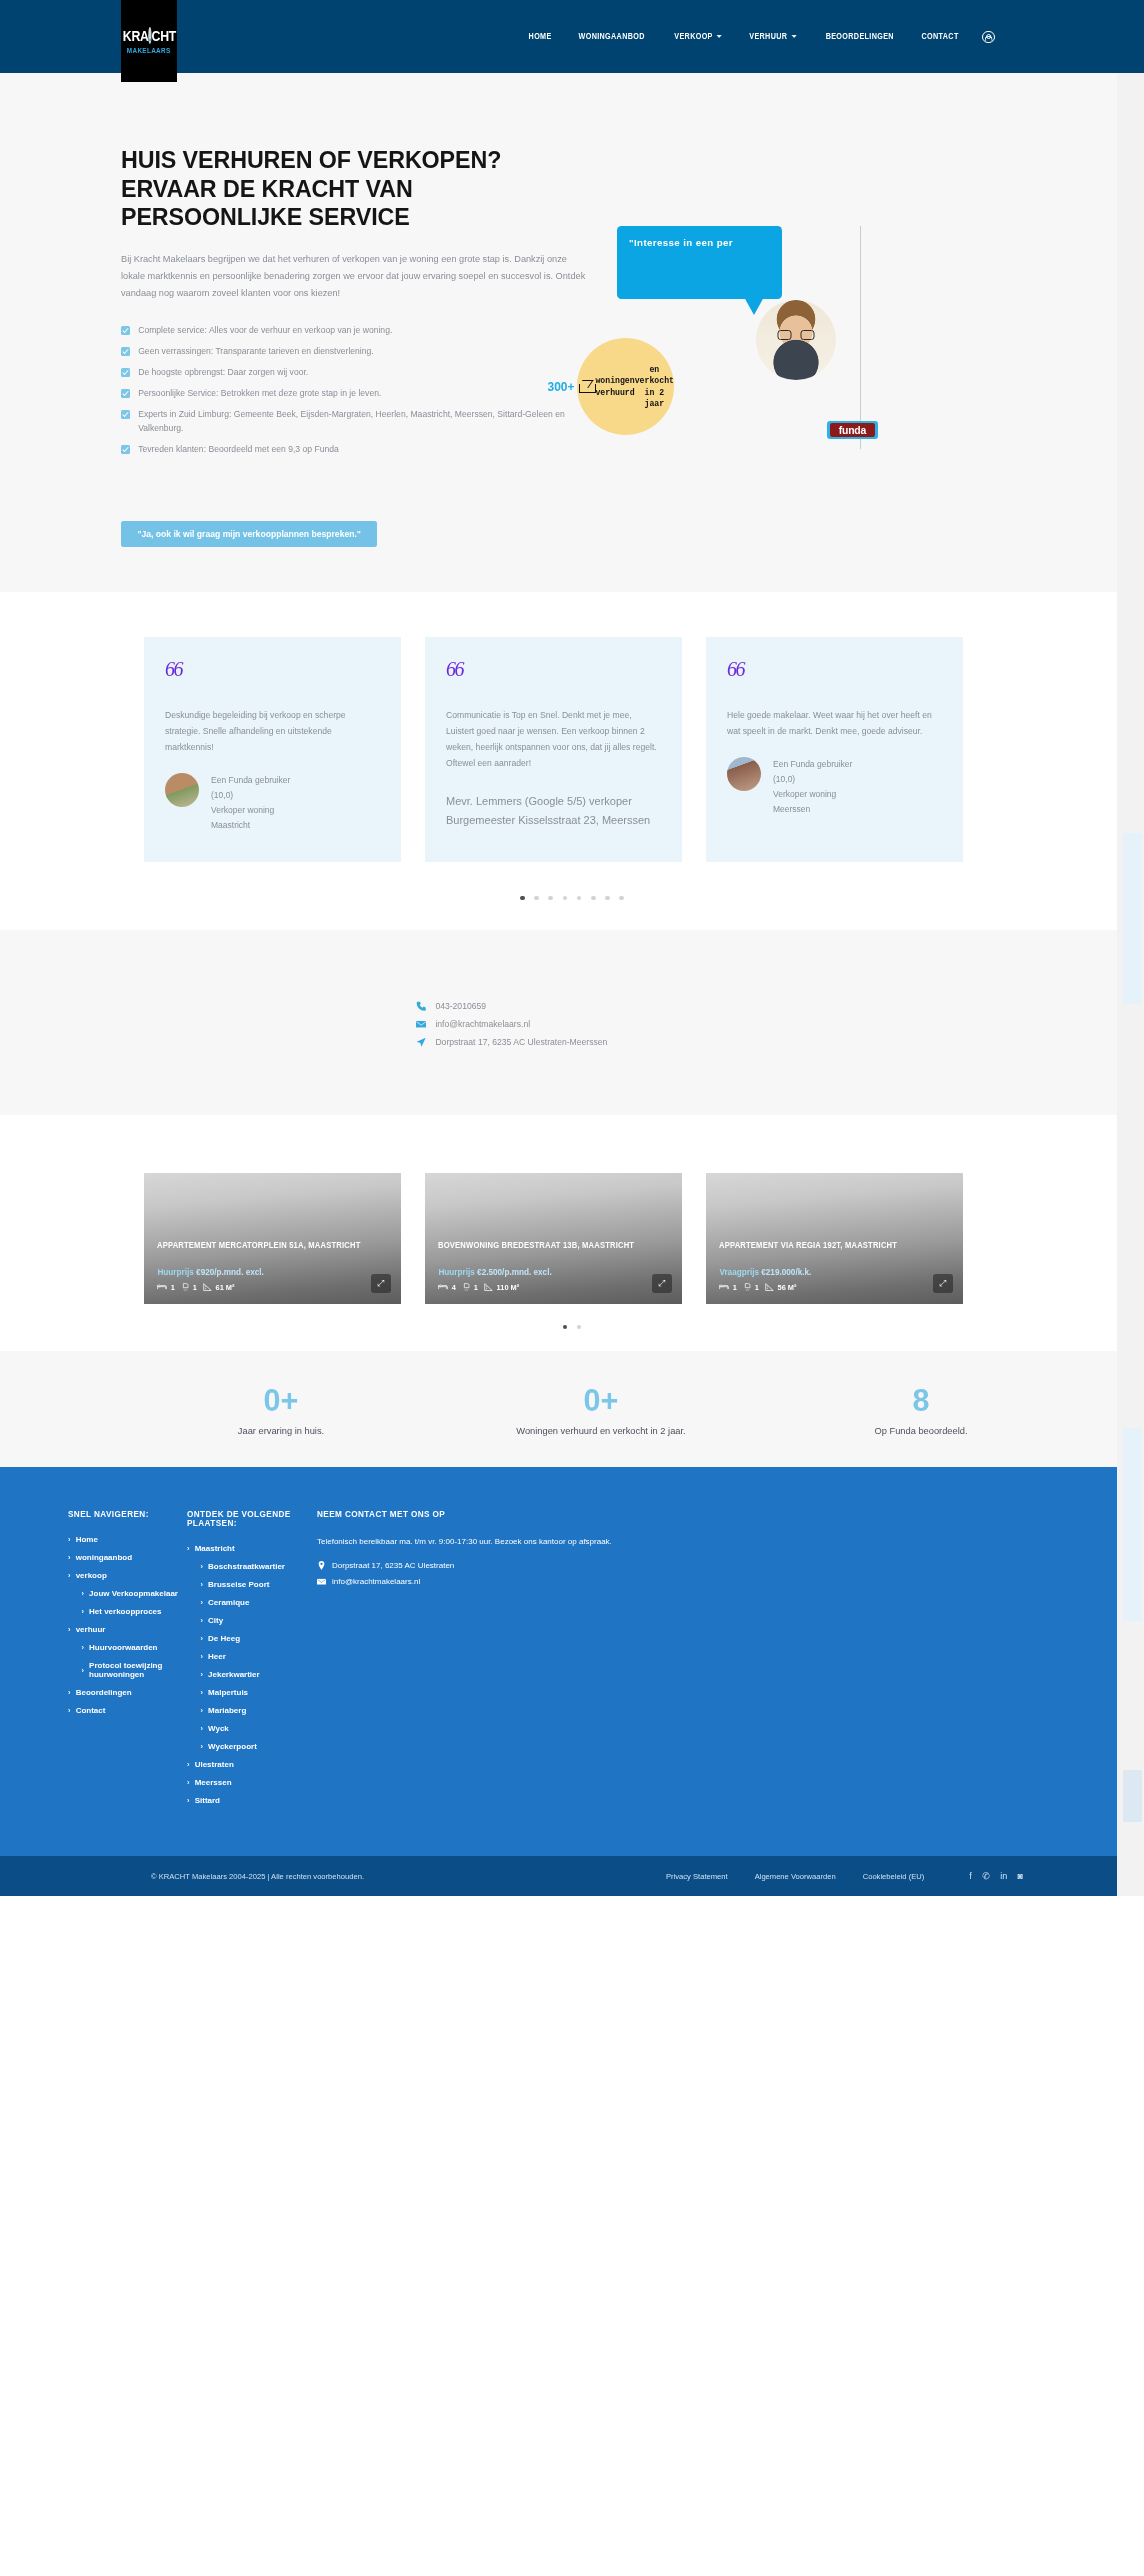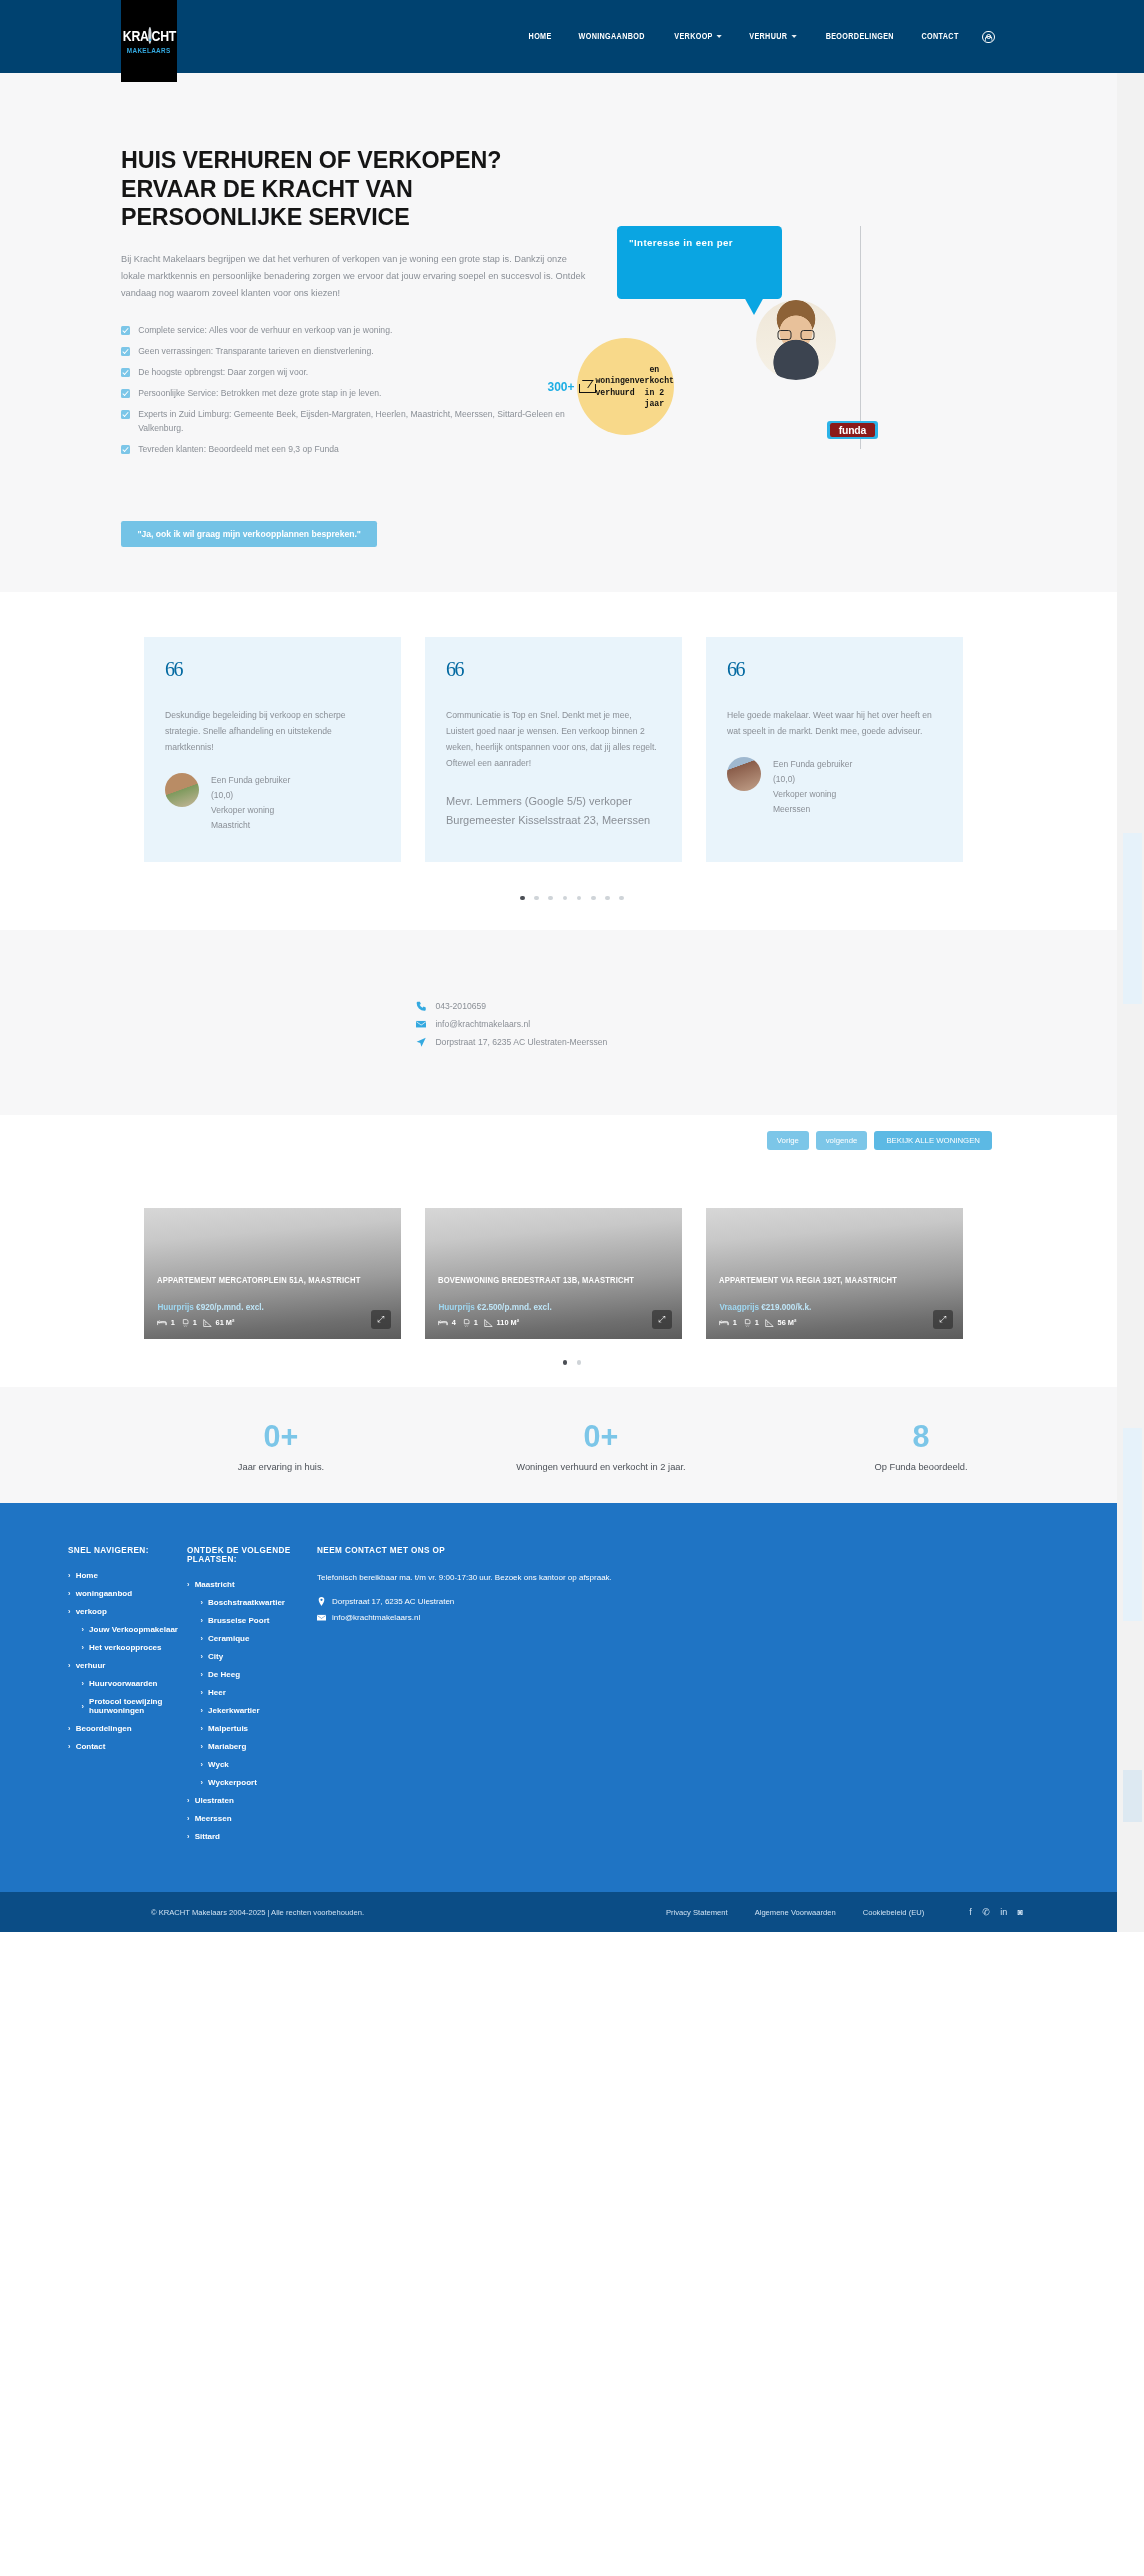--- a/index.html
+++ b/index.html
@@ -152,22 +152,22 @@
     padding:1.5px 9px;border-radius:2.2px;letter-spacing:-0.2px;
   }
 
   
   .testimonials { background:#fff; padding:45px 0 30px; }
   .tgrid { display:flex; gap:24px; padding-left:144px; width:1144px; }
   .tcard {
     width:257px; background:#e9f4fb; padding:22px 21px 25px;
   }
   .tcard.tall{ padding-bottom:31px; }
-  .quote-mark{ font-size:20px;color:#0369a1;line-height:1;letter-spacing:-1.5px;
-    font-family:"Liberation Serif",serif; }
+  .quote-mark{ font-size:20px;color:#6d28d9;line-height:1;letter-spacing:-1.5px;
+    font-family:"Liberation Serif",serif;font-style:italic; }
   .tcard p.body{ margin-top:29px;color:#8a8f96;font-size:8.6px;line-height:1.86; }
   .tmeta{ display:flex; gap:12px; margin-top:16.4px; align-items:flex-start; }
   .tavatar{ width:34px;height:34px;border-radius:50%;flex:0 0 auto; }
   .tavatar.a{background:linear-gradient(160deg,#b98c65 0 48%,#7e9a5d 49%,#c9b89c 100%);}
   .tavatar.b{background:linear-gradient(160deg,#9fb8cf 0 28%,#8a5d4a 29%,#c2a18a 100%);}
   .tmeta .lines{ color:#8a8f96;font-size:8.5px;line-height:1.78; }
   .tcard .attrib{ margin-top:19.3px;color:#8a8f96;font-size:11px;line-height:1.78; }
   .dots{ display:flex;justify-content:center;gap:9.7px;margin-top:34px; }
   .dot{ width:4.5px;height:4.5px;border-radius:50%;background:#cfd4d8; }
   .dot.active{ background:#4b4f55; }
@@ -406,25 +406,20 @@
       <div class="row">
         <svg class="ci" viewBox="0 0 16 16">
             <path fill="#34a9e0" d="M15 1 1 7.2l5.6 1.9L8.4 15z"></path>
           </svg>
         <span>Dorpstraat 17, 6235 AC Ulestraten-Meerssen</span>
       </div>
     </div>
   </section>
 
   <section class="listings">
-    <div class="listing-btns">
-      <button class="lbtn">Vorige</button>
-      <button class="lbtn">volgende</button>
-      <button class="lbtn primary">BEKIJK ALLE WONINGEN</button>
-    </div>
 
     <div class="cards">
 
       <div class="pcard">
         <div class="pinfo">
           <div class="ptitle">APPARTEMENT MERCATORPLEIN 51A, MAASTRICHT</div>
           <div class="pprice">
             <span>Huurprijs</span>
             <b>€920/p.mnd. excl.</b>
           </div>

